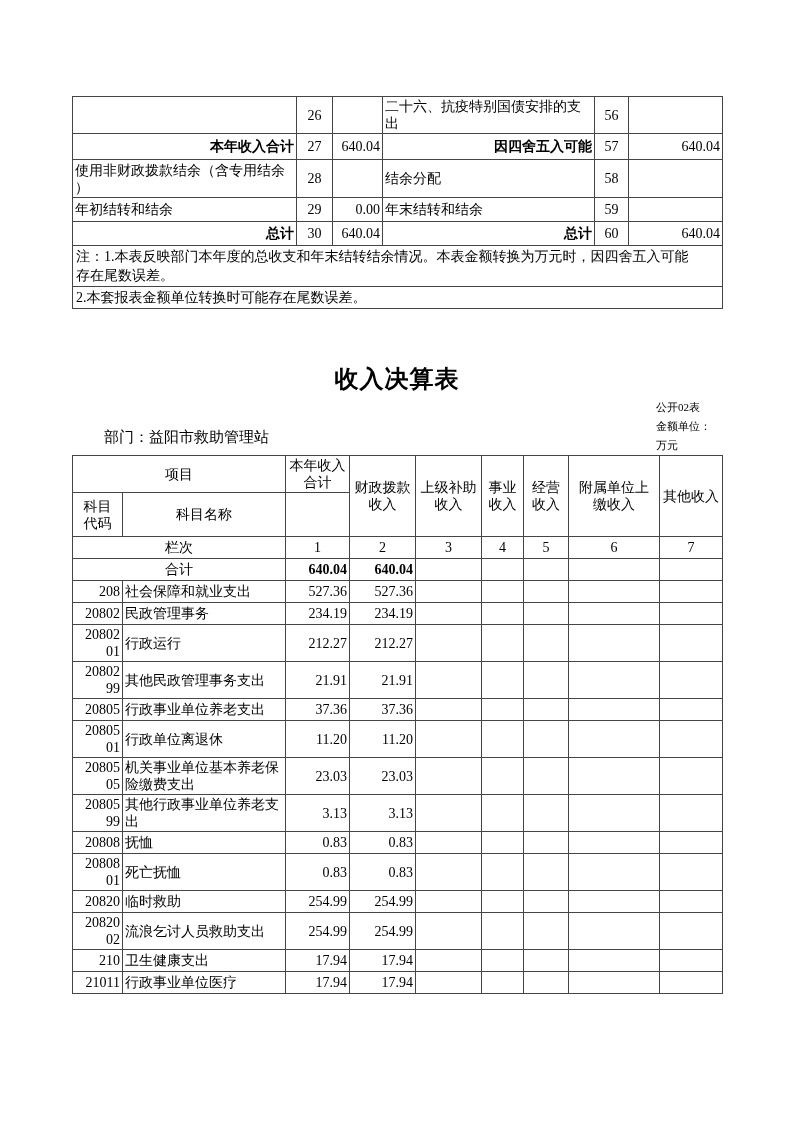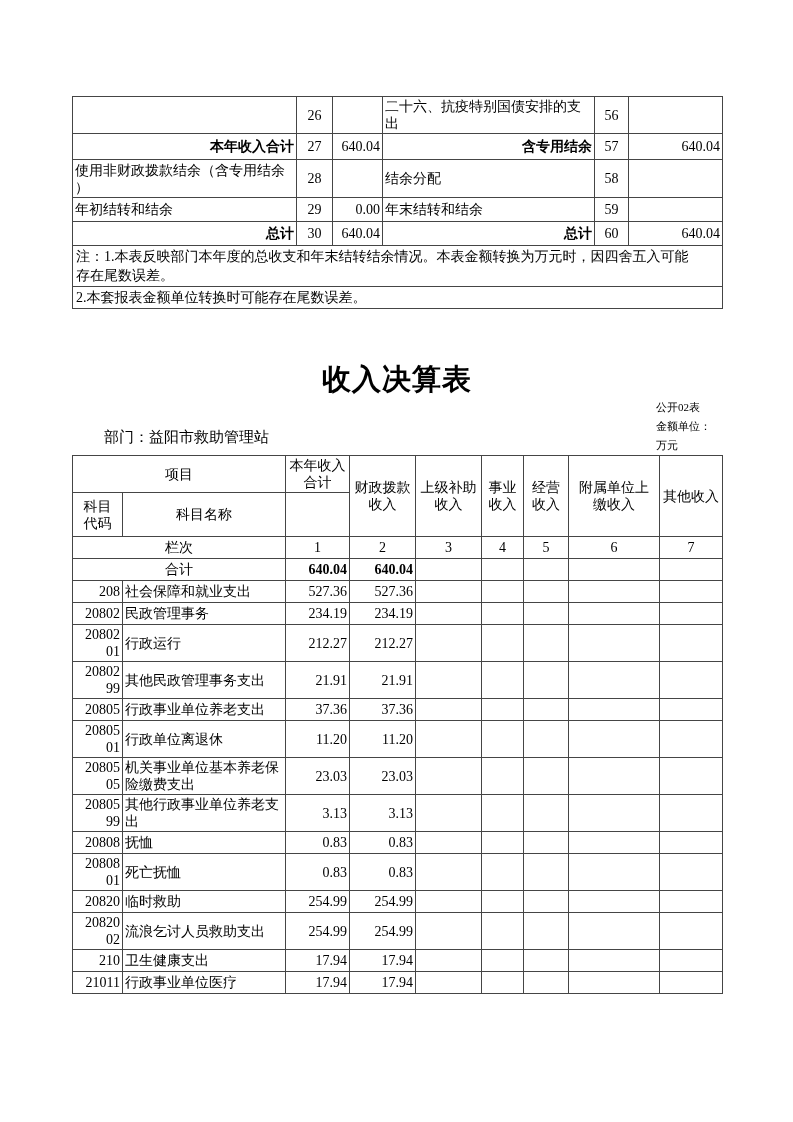--- a/index.html
+++ b/index.html
@@ -12,21 +12,21 @@
   .t1{position:absolute;left:72px;top:96px;width:650px;}
   .t1 .lab{text-align:left;}
   .t1 .emph{text-align:right;font-weight:bold;}
   .num{text-align:center;}
   .val{text-align:right;}
   .t1 tr.r0{height:36px}.t1 tr.r1{height:26px}.t1 tr.r2{height:38px}
   .t1 tr.r3{height:24px}.t1 tr.r4{height:24px}
   .t1 .note td{text-align:left;line-height:19px;padding:1px 3px;}
   
   .title{position:absolute;left:72px;top:358px;width:650px;text-align:center;
-         font-size:29px;font-weight:bold;line-height:42px;letter-spacing:1px;}
+         font-size:24px;font-weight:bold;line-height:42px;letter-spacing:1px;}
   .meta{position:absolute;left:656px;top:398px;font-size:11px;line-height:19px;text-align:left;}
   .dept{position:absolute;left:72px;top:427px;font-size:15px;line-height:20px;margin-left:32px;}
   
   .t2{position:absolute;left:72px;top:455px;width:650px;}
   .t2 th{text-align:center;}
   .t2 tr.h1{height:34px}
   .t2 tr.h2{height:44px}
   .t2 tr.lanci{height:22px}
   .t2 tbody tr{height:22px}
   .t2 .code{text-align:right;vertical-align:middle;}
@@ -54,21 +54,21 @@
           <td class="val"></td>
           <td class="lab">二十六、抗疫特别国债安排的支
 出</td>
           <td class="num">56</td>
           <td class="val"></td>
         </tr>
         <tr class="r1">
           <td class="lab emph">本年收入合计</td>
           <td class="num">27</td>
           <td class="val">640.04</td>
-          <td class="lab emph">含专用结余</td>
+          <td class="lab emph">因四舍五入可能</td>
           <td class="num">57</td>
           <td class="val">640.04</td>
         </tr>
         <tr class="r2">
           <td class="lab">使用非财政拨款结余（含专用结余
 ）</td>
           <td class="num">28</td>
           <td class="val"></td>
           <td class="lab">结余分配</td>
           <td class="num">58</td>

